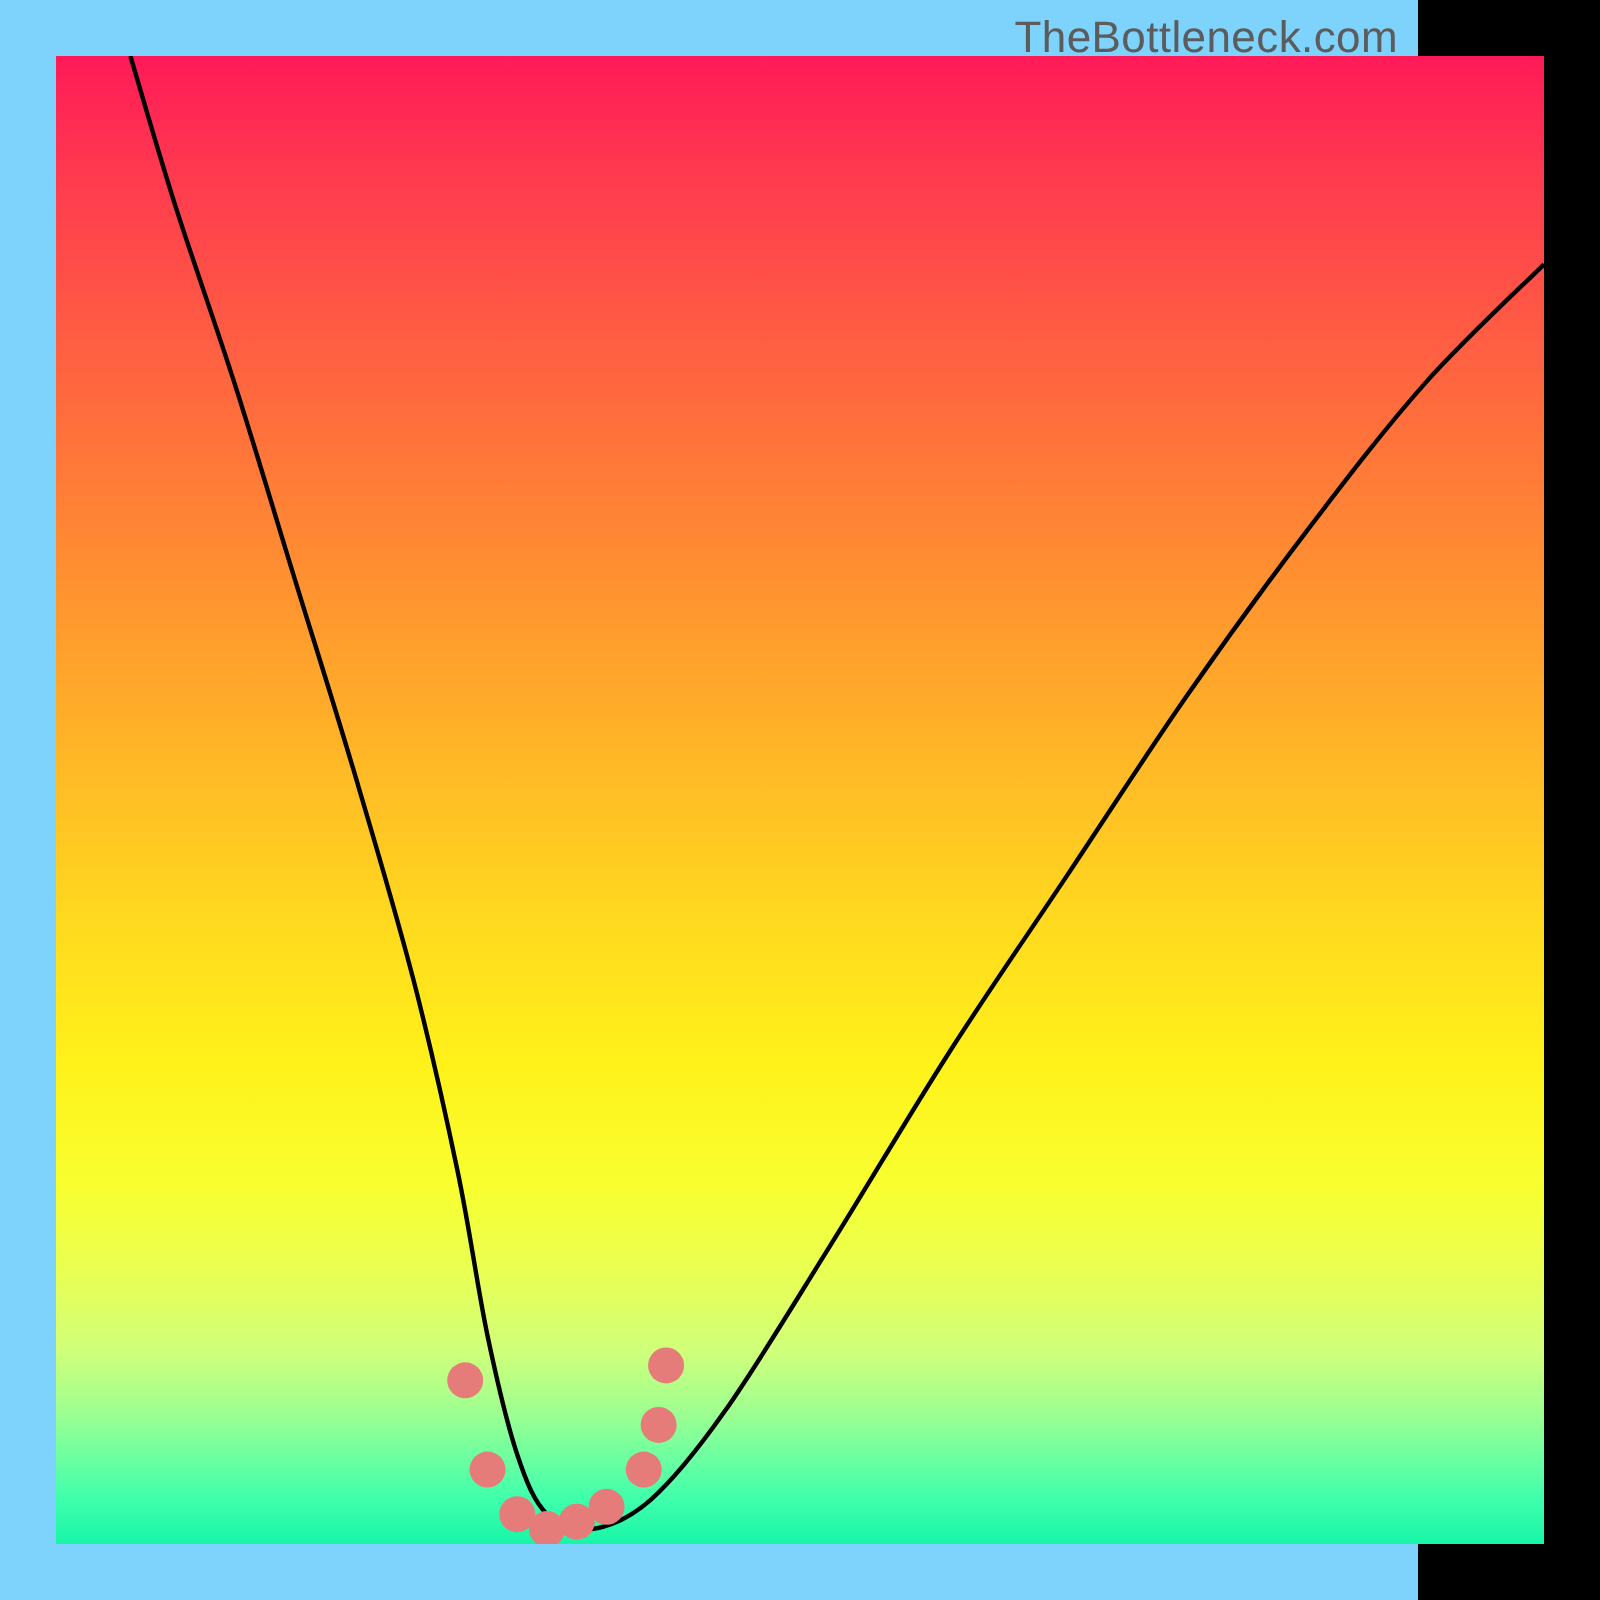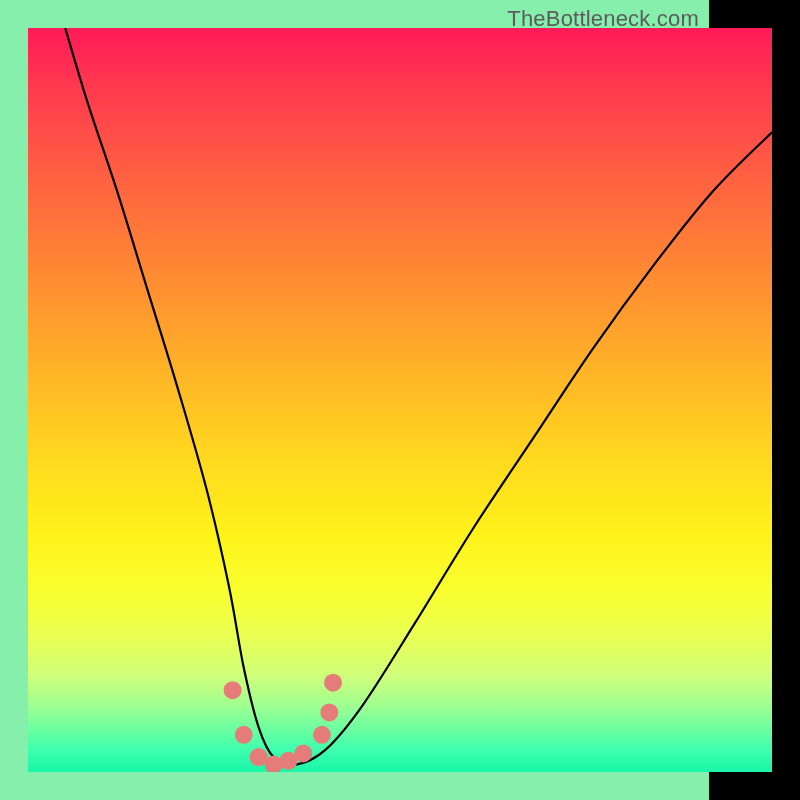--- a/index.html
+++ b/index.html
@@ -8,21 +8,21 @@
     width: 800px;
     height: 800px;
     overflow: hidden;
     background: #000;
     font-family: Arial, Helvetica, sans-serif;
   }
   .frame {
     position: relative;
     width: 709px;
     height: 800px;
-    background: #86efac;
+    background: #7dd3fc;
   }
   .plot-area {
     position: absolute;
     left: 28px;
     top: 28px;
     width: 744px;
     height: 744px;
     overflow: hidden;
   }
   .gradient {

